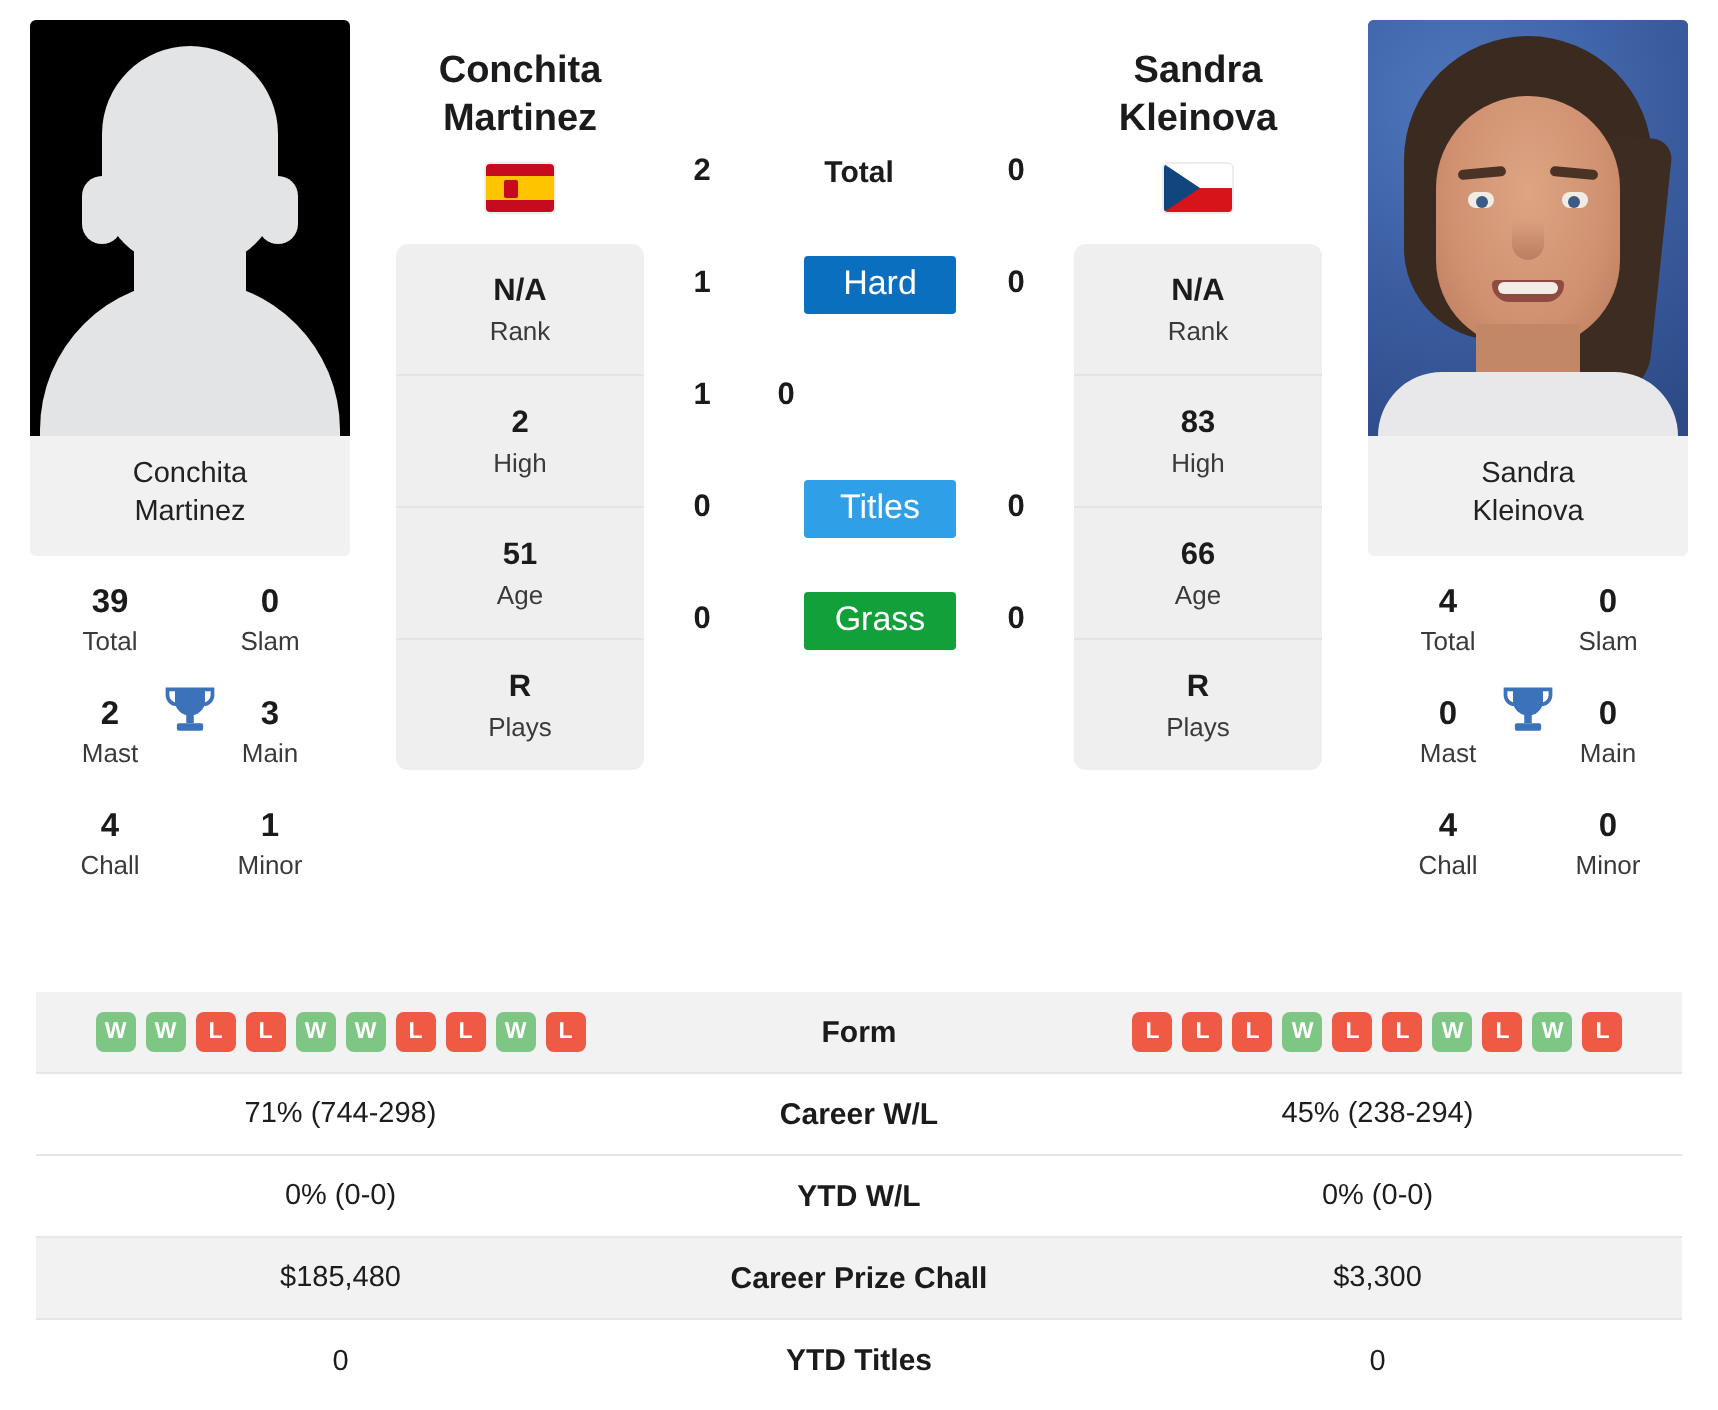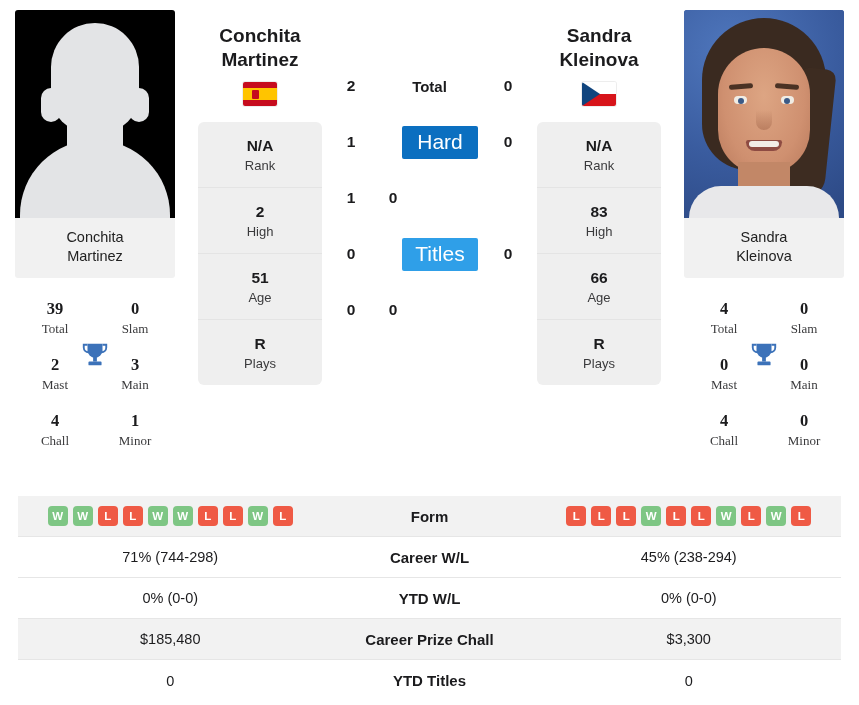--- a/index.html
+++ b/index.html
@@ -107,21 +107,21 @@
     width: 52px; height: 34px; background: #c28767;
   }
 
   .photo-caption {
     padding: 10px 4px 12px 4px; text-align: center;
     font-size: 14.5px; line-height: 19px; color: #222;
   }
 
   
   .mini-stats { width: 160px; padding-top: 4px; position: relative; }
-  .mini-row { display: flex; align-items: flex-end; height: 56px; font-family: Liberation Serif, serif; }
+  .mini-row { display: flex; align-items: center; height: 56px; }
   .mini-cell { flex: 1; text-align: center; }
   .mini-cell .v { font-size: 16.5px; font-weight: bold; color: #1b1b1d; line-height: 22px; }
   .mini-cell .k { font-size: 13px; color: #3a3a3c; line-height: 18px; }
   .trophy {
     position: absolute; left: 50%; top: 62px; transform: translateX(-50%);
     width: 30px; height: 30px;
   }
 
   
   .name-col { width: 140px; padding-top: 24px; display: flex; flex-direction: column; align-items: center; }
@@ -149,21 +149,21 @@
   .info-item .k { font-size: 13px; color: #3a3a3c; line-height: 18px; margin-top: 1px; }
 
   
   .center-col { width: 199px; padding-top: 58px; }
   .surf-row { display: flex; align-items: center; height: 56px; }
   .surf-score { width: 42px; text-align: center; font-size: 15.5px; font-weight: bold; color: #1b1b1d; }
   .surf-mid { flex: 1; display: flex; justify-content: center; }
   .surf-label-plain { font-size: 15px; font-weight: bold; color: #1b1b1d; }
   .surf-badge {
     display: inline-block; min-width: 76px; padding: 4px 10px 5px 10px;
-    text-align: center; color: #ffffff; font-size: 21px; border-radius: 2px; margin-left: 21px;
+    text-align: center; color: #ffffff; font-size: 17px; border-radius: 2px; margin-left: 21px;
   }
 
   
   .table { position: absolute; left: 18px; top: 496px; width: 823px; }
   .trow { display: flex; align-items: center; height: 41px; border-bottom: 1px solid #e6e6e6; }
   .trow.shaded { background: #f2f2f2; }
   .tcell-l, .tcell-r { flex: 1; text-align: center; font-size: 14.5px; color: #1c1c1e; }
   .tcell-m { width: 214px; text-align: center; font-size: 15px; font-weight: bold; color: #1b1b1d; }
   .form-wrap { display: flex; justify-content: center; gap: 5px; }
   .fb {
@@ -291,20 +291,23 @@
       </div>
       <div class="surf-row">
         <div class="surf-score">0</div>
         <div class="surf-mid">
           <span class="surf-badge" style="background:#2f9fe8">Titles</span>
         </div>
         <div class="surf-score">0</div>
       </div>
       <div class="surf-row">
         <div class="surf-score">0</div>
+        <div class="surf-mid">
+          <span class="surf-badge" style="background:#12a03a">Grass</span>
+        </div>
         <div class="surf-score">0</div>
       </div>
     </div>
 
     <div class="name-col">
       <div class="pname">
         <div>Sandra</div>
         <div>Kleinova</div>
       </div>
       <div class="flag">

